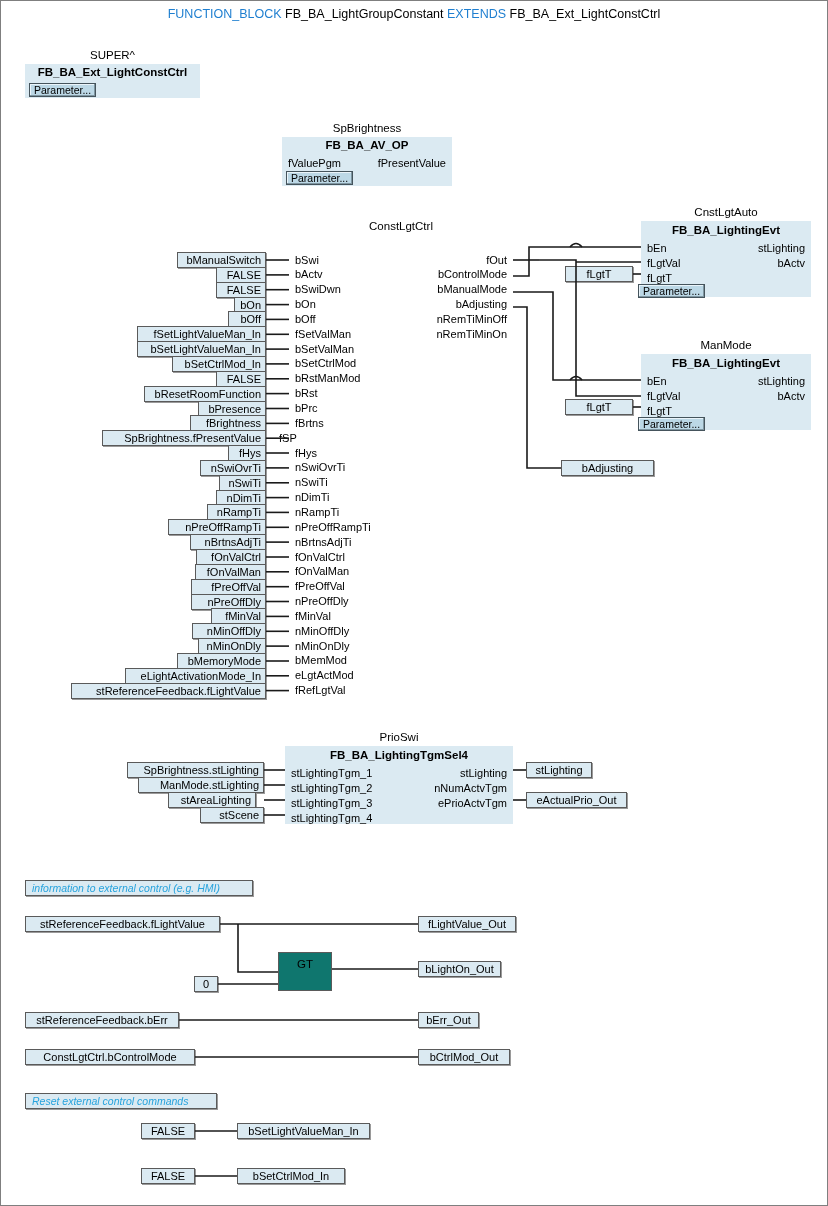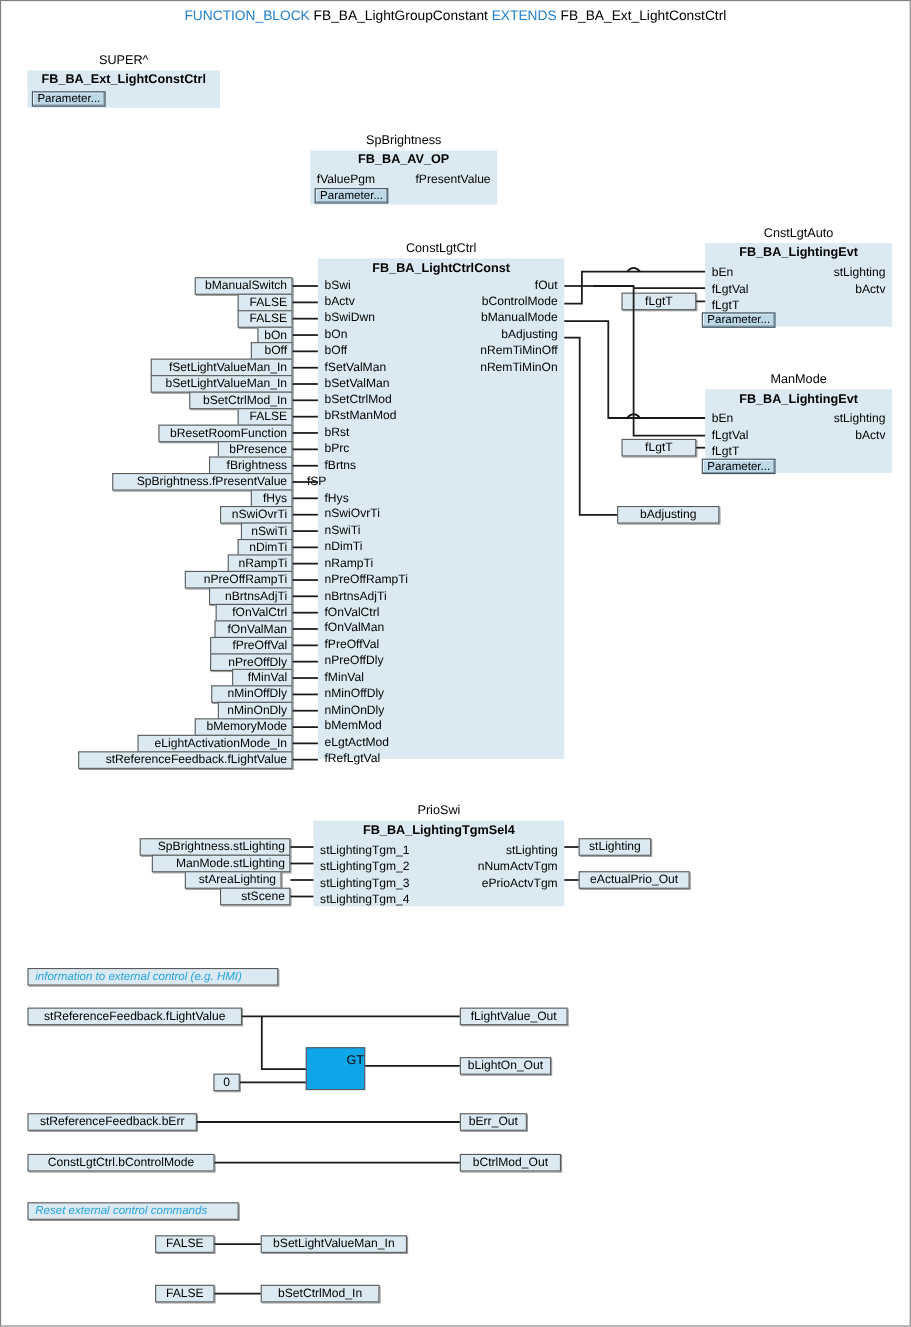--- a/index.html
+++ b/index.html
@@ -65,22 +65,22 @@
     color:#27a3dd;font-style:italic;
     padding-left:6px;white-space:nowrap;box-sizing:border-box;
     box-shadow:1px 1px 0 #9a9a9a;
   }
 
   svg.overlay{position:absolute;left:0;top:0;width:826px;height:1204px;
     pointer-events:none;overflow:visible;}
 
   
   .op{
-    position:absolute;background:#0ea5e9;border:1px solid #5a5a5a;
-    text-align:right;font-size:11.5px;box-sizing:border-box;color:#000;
+    position:absolute;background:#0f766e;border:1px solid #5a5a5a;
+    text-align:center;font-size:11.5px;box-sizing:border-box;color:#000;
   }
 </style>
 </head>
 <body>
 
 <div class="canvas">
 
   <div class="title">
     <span class="kw">FUNCTION_BLOCK</span>
     <span>FB_BA_LightGroupConstant</span>
@@ -96,23 +96,20 @@
 
   <div class="fb-inst" style="left:281px;top:121px;width:170px;">SpBrightness</div>
   <div class="fb" style="left:281px;top:136px;width:170px;height:49px;">
     <div class="fb-type" style="top:2px;">FB_BA_AV_OP</div>
     <div class="pin" style="left:6px;top:21px;">fValuePgm</div>
     <div class="pin r" style="right:6px;top:21px;">fPresentValue</div>
   </div>
   <div class="param" style="left:285px;top:170px;">Parameter...</div>
 
   <div class="fb-inst" style="left:288px;top:219px;width:224px;">ConstLgtCtrl</div>
-  <div class="fb" style="left:288px;top:234px;width:224px;height:455px;">
-    <div class="fb-type" style="top:3px;">FB_BA_LightCtrlConst</div>
-  </div>
 
   <div id="clc-inpins">
       <div class="pin" style="left: 294px; top: 253.5px;">bSwi</div>
       <div class="pin" style="left: 294px; top: 268.35px;">bActv</div>
       <div class="pin" style="left: 294px; top: 283.2px;">bSwiDwn</div>
       <div class="pin" style="left: 294px; top: 298.05px;">bOn</div>
       <div class="pin" style="left: 294px; top: 312.9px;">bOff</div>
       <div class="pin" style="left: 294px; top: 327.75px;">fSetValMan</div>
       <div class="pin" style="left: 294px; top: 342.6px;">bSetValMan</div>
       <div class="pin" style="left: 294px; top: 357.45px;">bSetCtrlMod</div>

